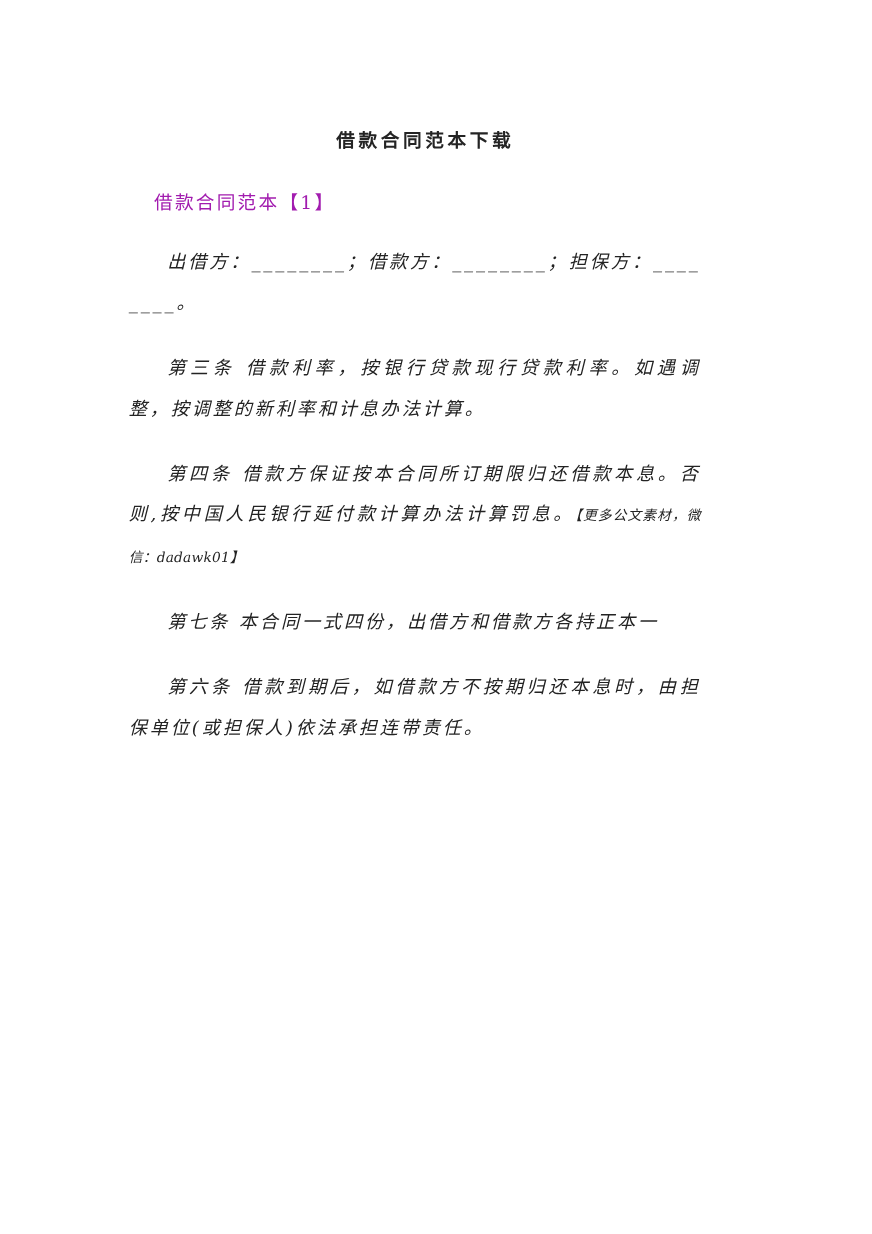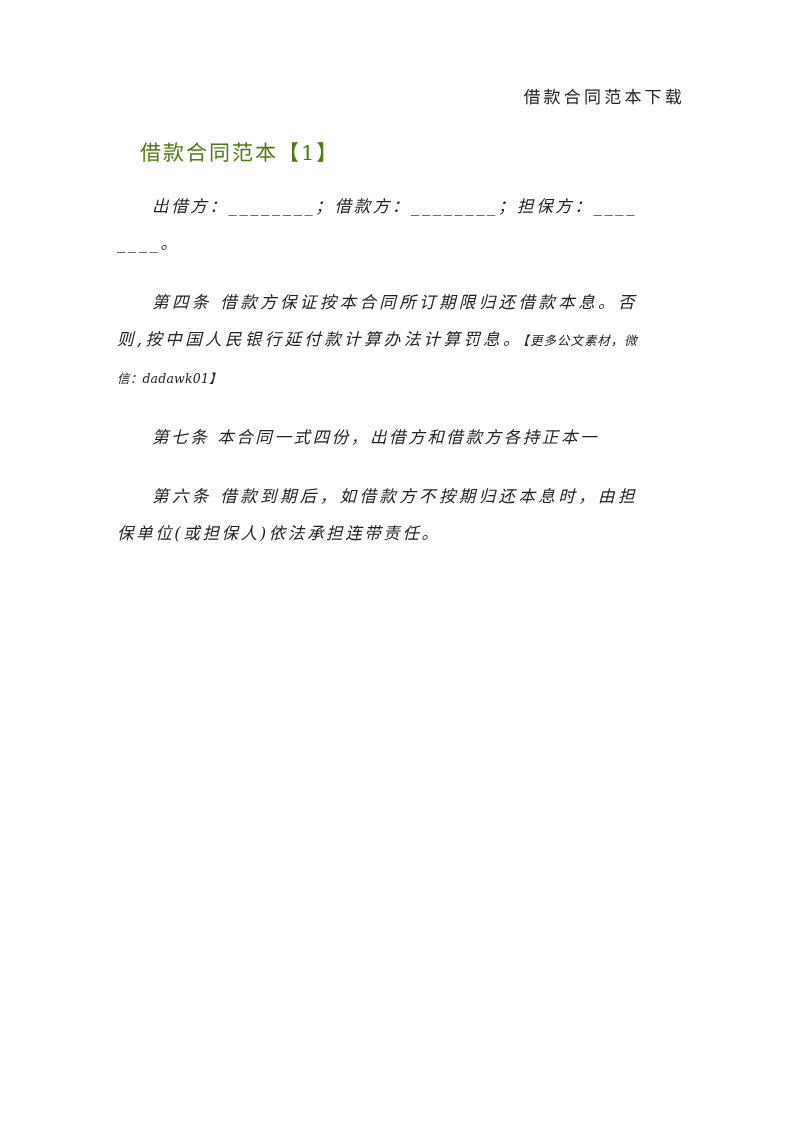--- a/index.html
+++ b/index.html
@@ -23,40 +23,40 @@
   .content {
     position: absolute;
     left: 85px;
     top: 0;
     width: 600px;
   }
 
   
   .doc-title {
     margin: 0;
-    padding-top: 84px;
-    text-align: right;
+    padding-top: 116px;
+    text-align: center;
     font-size: 17px;
-    font-weight: 400;
+    font-weight: 700;
     letter-spacing: 3.2px;
     line-height: 26px;
     color: #242424;
     text-indent: 3.2px;
   }
 
   
   .doc-subtitle {
     margin: 0;
     padding-top: 30px;
     padding-left: 55px;
-    font-size: 21px;
+    font-size: 17px;
     font-weight: 400;
     letter-spacing: 2px;
     line-height: 26px;
-    color: #4d7c0f;
+    color: #a21caf;
   }
 
   
   .para {
     margin: 0;
     padding-top: 22px;
     padding-left: 32px;
     padding-right: 8px;
     width: 560px;
     box-sizing: border-box;
@@ -117,20 +117,21 @@
 
     <h1 class="doc-title">借款合同范本下载</h1>
 
     <h2 class="doc-subtitle">借款合同范本【1】</h2>
 
     <p class="para spaced">出借方：________；借款方：________；担保方：________。</p>
 
 
 
 
+    <p class="para spaced">第三条 借款利率，按银行贷款现行贷款利率。如遇调整，按调整的新利率和计息办法计算。</p>
 
     <p class="para spaced">
       <span>第四条 借款方保证按本合同所订期限归还借款本息。否则,按中国人民银行延付款计算办法计算罚息。</span><span class="promo">【更多公文素材，微信：dadawk01】</span>
     </p>
 
 
     <p class="para spaced">第七条 本合同一式四份，出借方和借款方各持正本一</p>
 
     <p class="para spaced">第六条 借款到期后，如借款方不按期归还本息时，由担保单位(或担保人)依法承担连带责任。</p>
 

